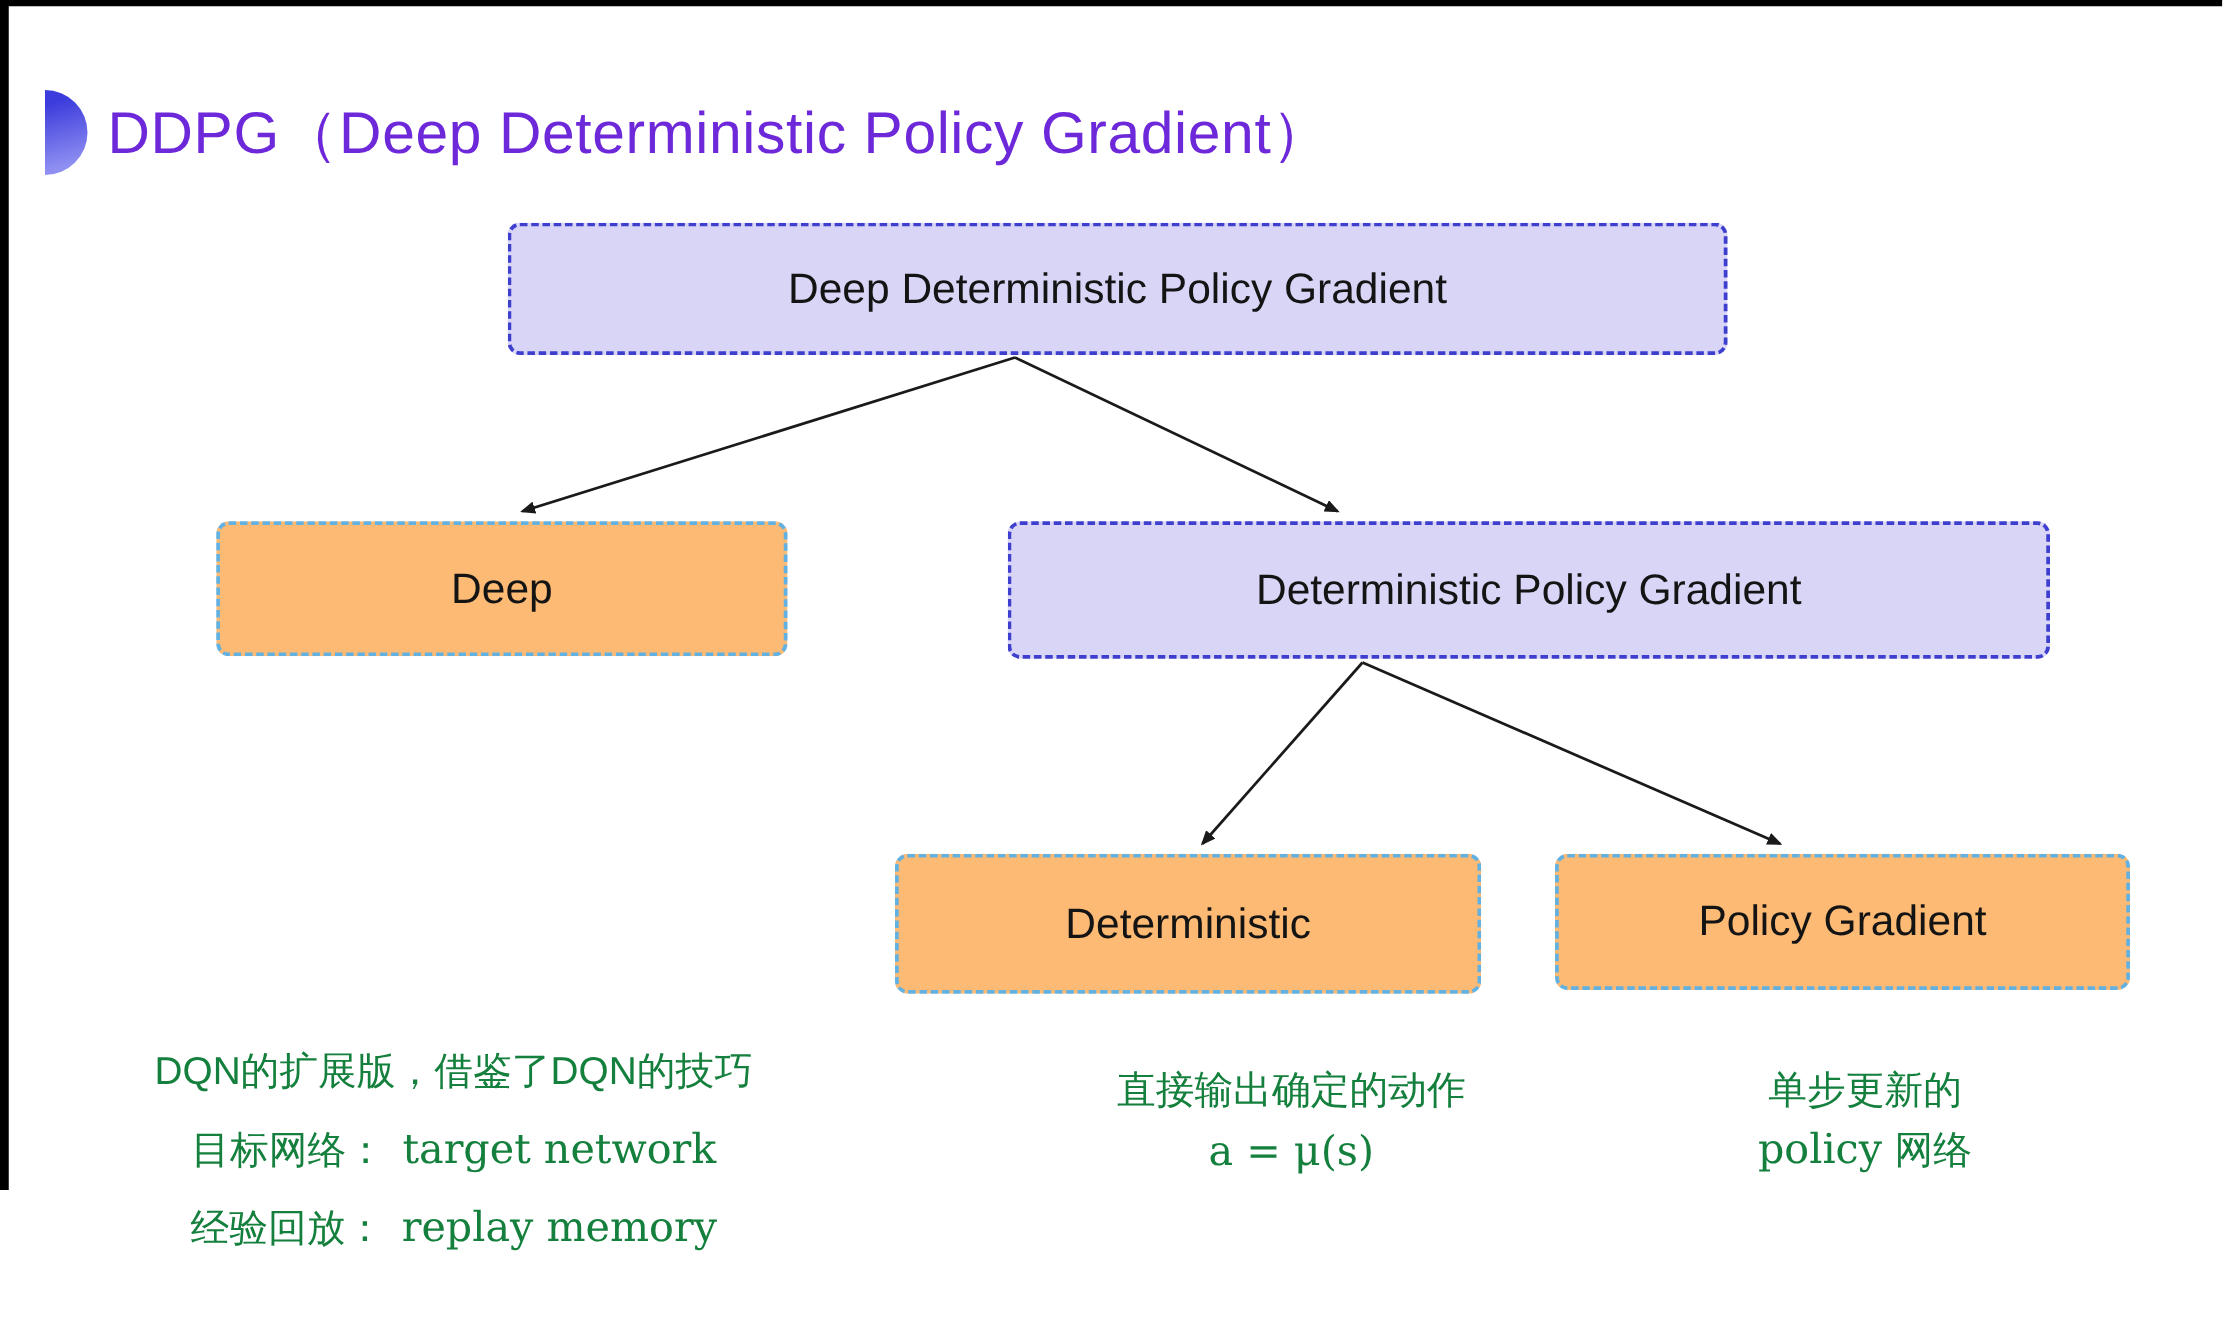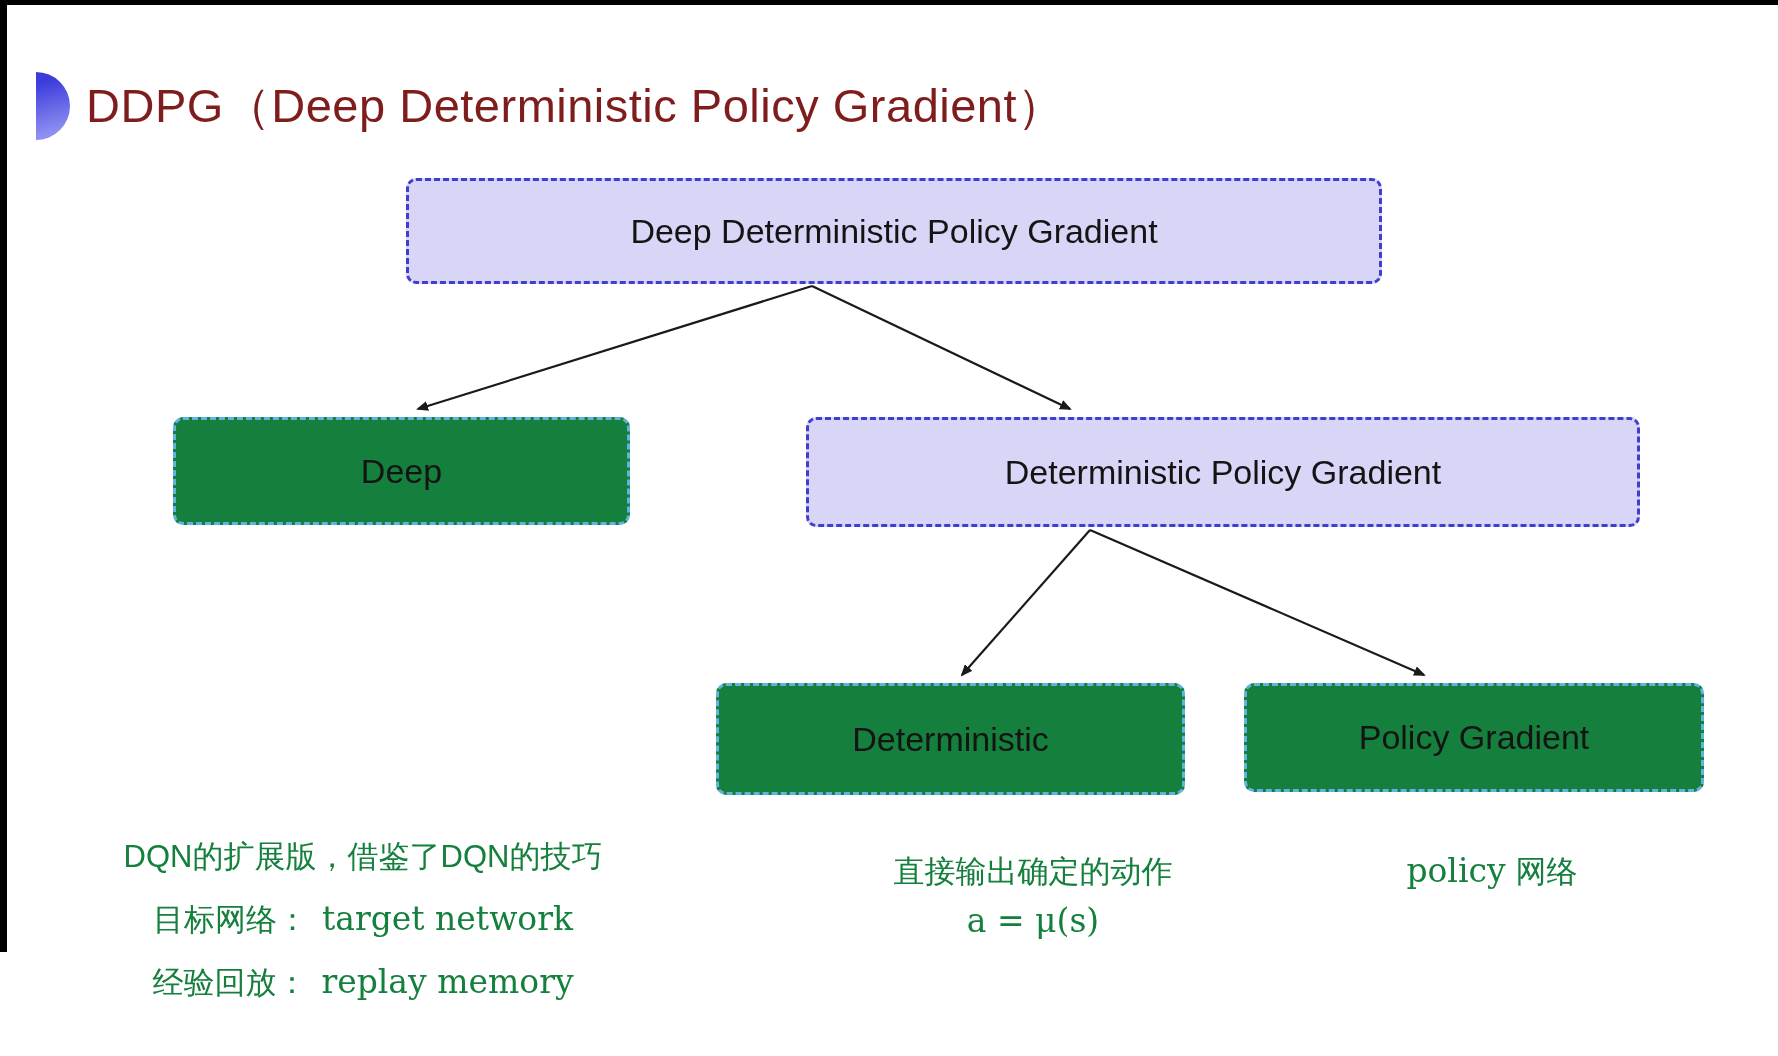--- a/index.html
+++ b/index.html
@@ -23,37 +23,37 @@
   .bullet {
     width: 34px; height: 68px;
     border-radius: 0 34px 34px 0 / 0 34px 34px 0;
     background: linear-gradient(165deg, #3c3cdc 15%, #8f8ff2 85%);
     flex: 0 0 auto;
   }
   .page-title {
     margin-left: 16px;
     font-size: 47px;
     font-weight: 500;
-    color: #7f1d1d;
+    color: #6d28d9;
     letter-spacing: 0.5px;
     white-space: nowrap;
   }
 
   
   .node {
     position: absolute;
     display: flex; align-items: center; justify-content: center;
     border-radius: 10px;
     font-size: 34px;
     color: #141414;
     text-align: center;
     white-space: nowrap;
   }
   .node.purple { background: #d8d5f6; border: 3px dashed #3e3ecf; }
-  .node.cyan   { background: #15803d; border: 3px dashed #62b1e0; }
+  .node.cyan   { background: #fdba74; border: 3px dashed #62b1e0; }
 
   .node-root   { left: 406px; top: 178px; width: 976px; height: 106px; }
   .node-deep   { left: 173px; top: 417px; width: 457px; height: 108px; }
   .node-dpg    { left: 806px; top: 417px; width: 834px; height: 110px; }
   .node-det    { left: 716px; top: 683px; width: 469px; height: 112px; }
   .node-pg     { left: 1244px; top: 683px; width: 460px; height: 109px; }
 
   .arrows { position: absolute; left: 0; top: 0; width: 1778px; height: 1056px; pointer-events: none; }
 
   
@@ -124,16 +124,17 @@
     <span class="line"><span class="zh">目标网络：</span><span class="en pad-left">target network</span></span>
     <span class="line"><span class="zh">经验回放：</span><span class="en pad-left">replay memory</span></span>
   </div>
 
   <div class="note note-det">
     <span class="line zh">直接输出确定的动作</span>
     <span class="line en">a = μ(s)</span>
   </div>
 
   <div class="note note-pg">
+    <span class="line zh">单步更新的</span>
     <span class="line"><span class="en">policy</span><span class="zh" style="margin-left:10px">网络</span></span>
   </div>
 
 </div>
 
 </body></html>

